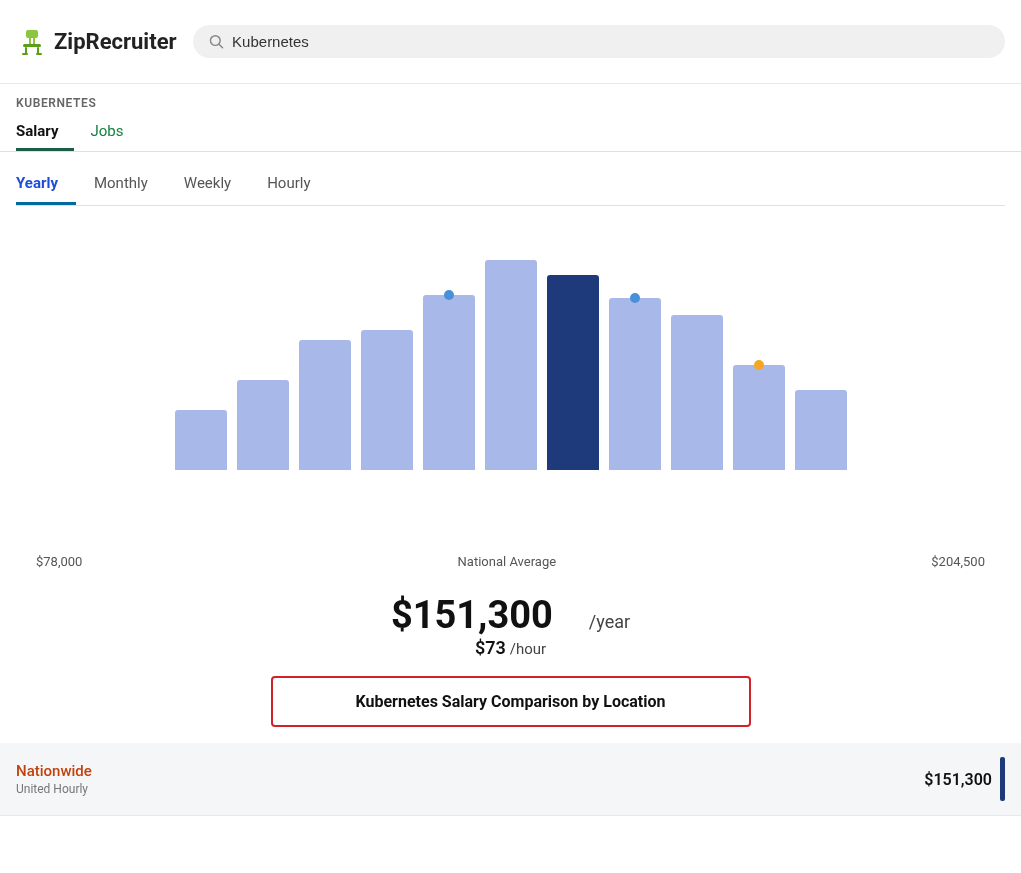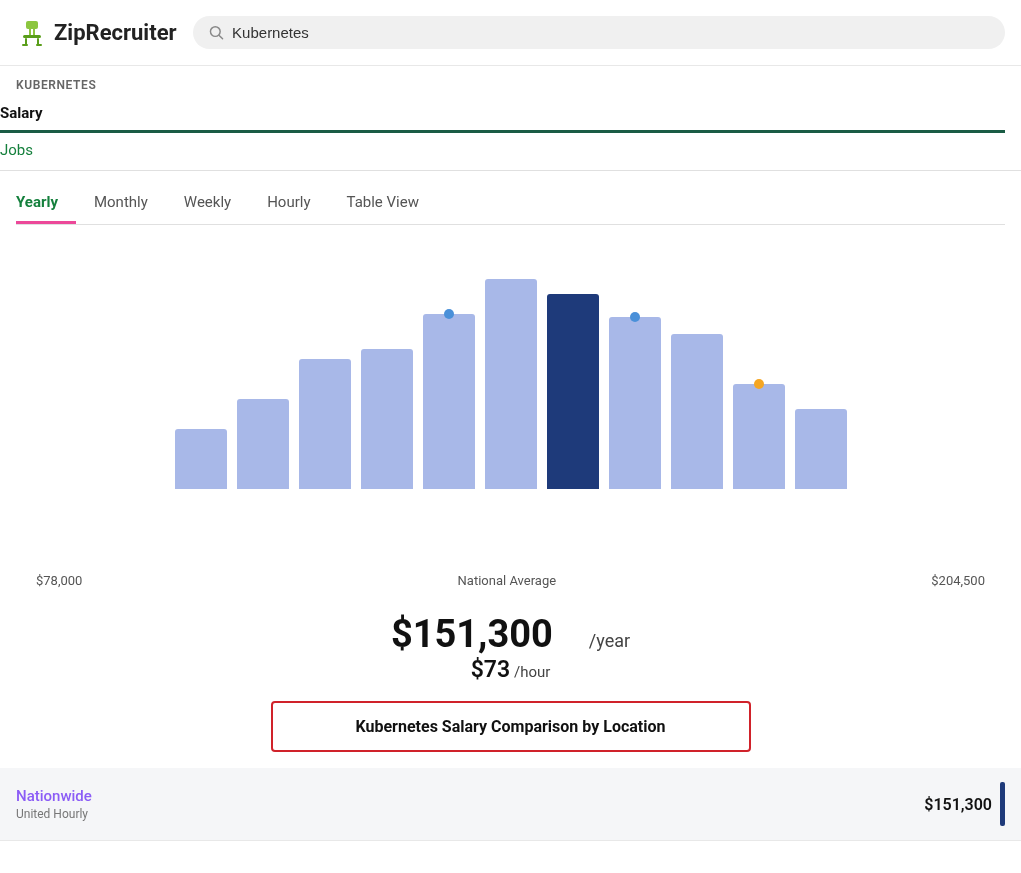--- a/index.html
+++ b/index.html
@@ -8,21 +8,21 @@
       background: #fff;
       color: #333;
       width: 1021px;
       min-height: 873px;
     }
 
     
     .header {
       display: flex;
       align-items: center;
-      padding: 16px 16px;
+      padding: 25px 16px;
       border-bottom: 1px solid #e8e8e8;
       gap: 16px;
     }
     .logo {
       display: flex;
       align-items: center;
       gap: 6px;
       font-size: 22px;
       font-weight: 700;
       color: #222;
@@ -56,24 +56,23 @@
       font-size: 12px;
       color: #666;
       letter-spacing: 0.05em;
       text-transform: uppercase;
       font-weight: 600;
     }
 
     
     .main-tabs {
       display: flex;
-      padding: 0 0;
+      padding: 0 16px;
       border-bottom: 1px solid #e0e0e0;
       margin-top: 4px;
-      flex-direction: column;
     }
     .main-tab {
       padding: 8px 16px 8px 0;
       margin-right: 16px;
       font-size: 15px;
       cursor: pointer;
       color: #15803d;
       border-bottom: 3px solid transparent;
       font-weight: 400;
     }
@@ -95,22 +94,22 @@
       cursor: pointer;
       color: #555;
       border-bottom: 3px solid transparent;
       font-weight: 400;
     }
     .sub-tab:first-child {
       padding-left: 0;
     }
     .sub-tab.active {
       font-weight: 700;
-      color: #15803d;
-      border-bottom: 3px solid #ec4899;
+      color: #1d4ed8;
+      border-bottom: 3px solid #0369a1;
     }
     .sub-tabs-divider {
       border: none;
       border-top: 1px solid #e0e0e0;
       margin: 0 16px;
     }
 
     
     .chart-area {
       padding: 24px 16px 8px 16px;
@@ -175,21 +174,21 @@
       color: #111;
       display: inline;
     }
     .salary-unit {
       font-size: 18px;
       color: #444;
       font-weight: 400;
       margin-left: 32px;
     }
     .salary-hourly {
-      font-size: 23px;
+      font-size: 18px;
       font-weight: 600;
       color: #111;
     }
     .salary-hourly-unit {
       font-size: 15px;
       color: #444;
       font-weight: 400;
     }
 
     
@@ -219,21 +218,21 @@
       padding: 14px 16px;
       border-bottom: 1px solid #e8e8e8;
       background: #f5f6f8;
     }
     .location-info {
       flex: 1;
     }
     .location-name {
       font-size: 15px;
       font-weight: 500;
-      color: #8b5cf6;
+      color: #c2410c;
     }
     .location-sub {
       font-size: 12px;
       color: #777;
       margin-top: 2px;
     }
     .location-salary {
       font-size: 16px;
       font-weight: 600;
       color: #111;
@@ -278,21 +277,20 @@
 <div class="main-tabs">
   <div class="main-tab active">Salary</div>
   <div class="main-tab">Jobs</div>
 </div>
 
 <div class="sub-tabs">
   <div class="sub-tab active">Yearly</div>
   <div class="sub-tab">Monthly</div>
   <div class="sub-tab">Weekly</div>
   <div class="sub-tab">Hourly</div>
-  <div class="sub-tab">Table View</div>
 </div>
 <hr class="sub-tabs-divider">
 
 <div class="chart-area">
   <div class="chart-container">
     <div class="chart-bars" id="chart-bars">
 
     <div class="bar-wrap">
           <div class="bar light" style="height: 60px;"></div>
         </div>

